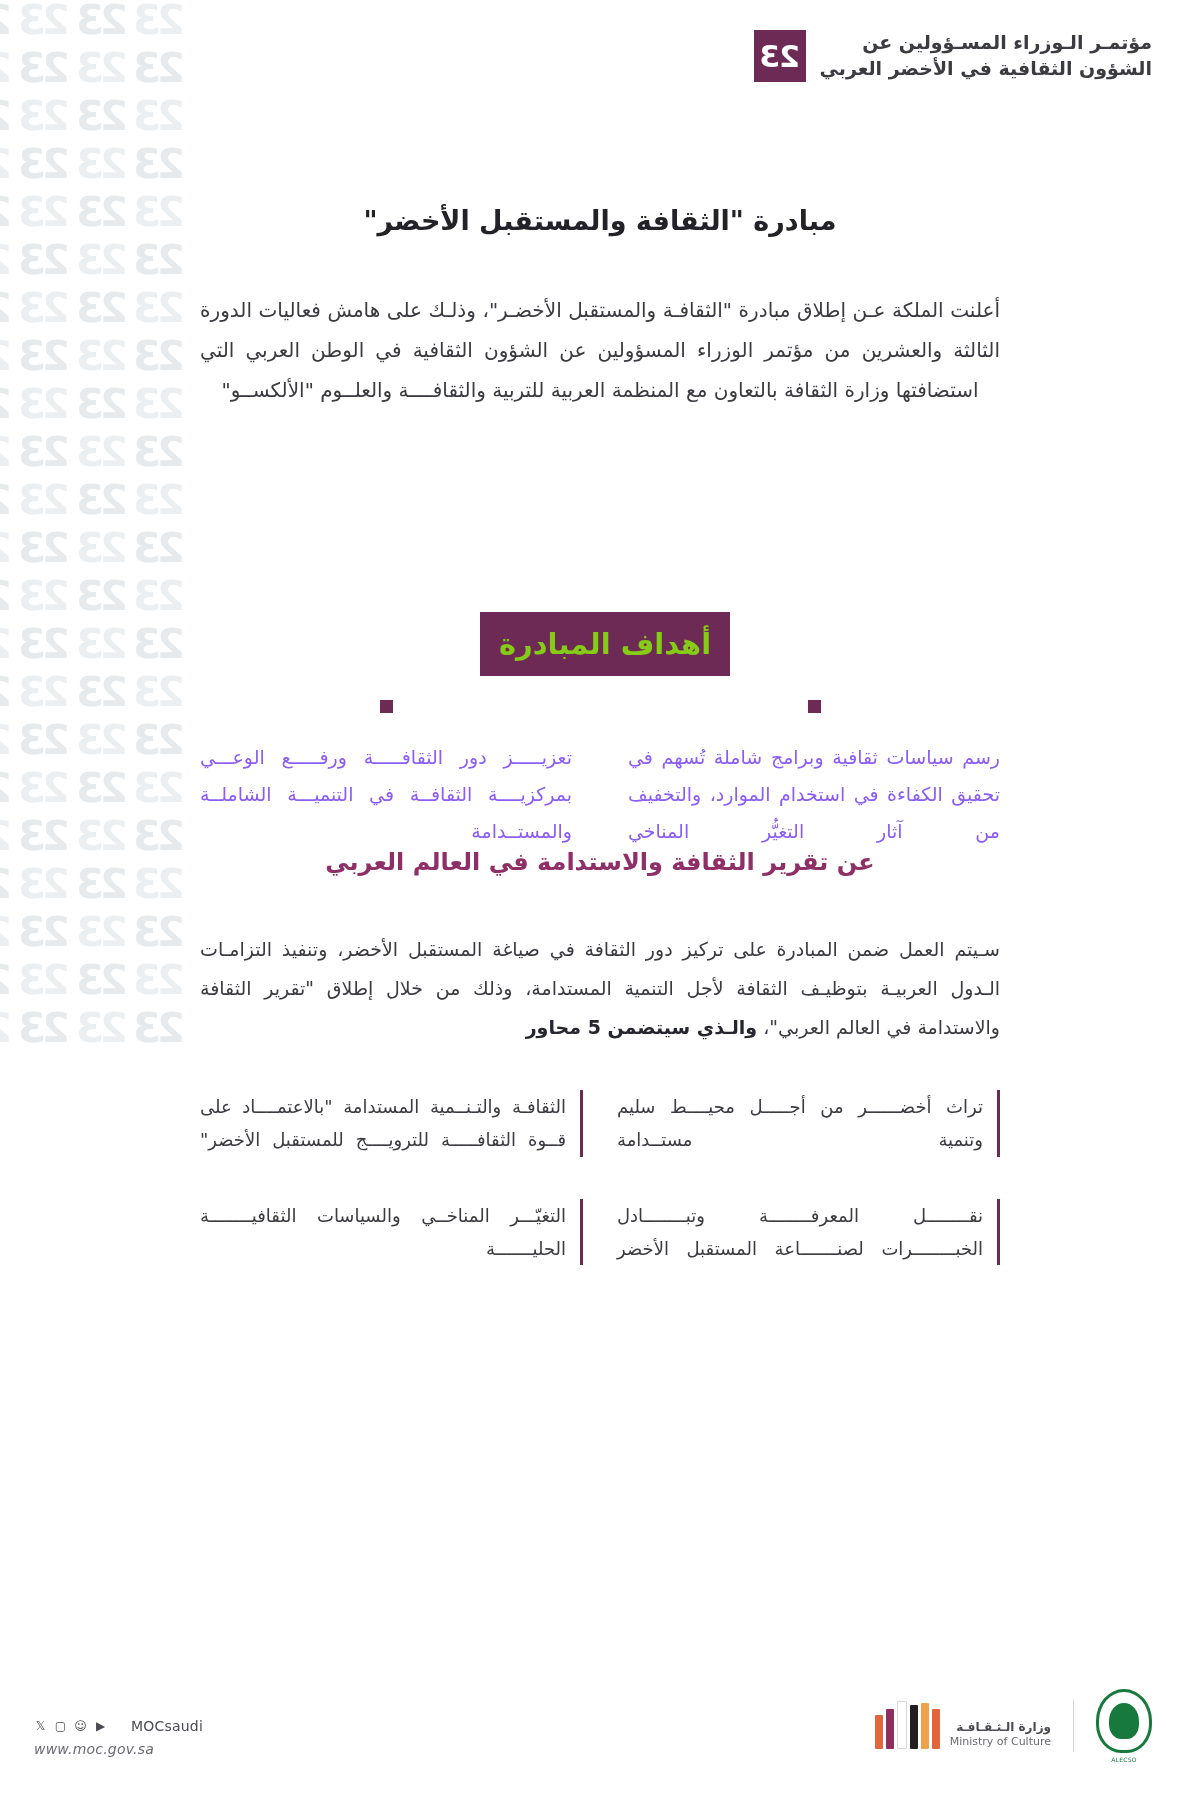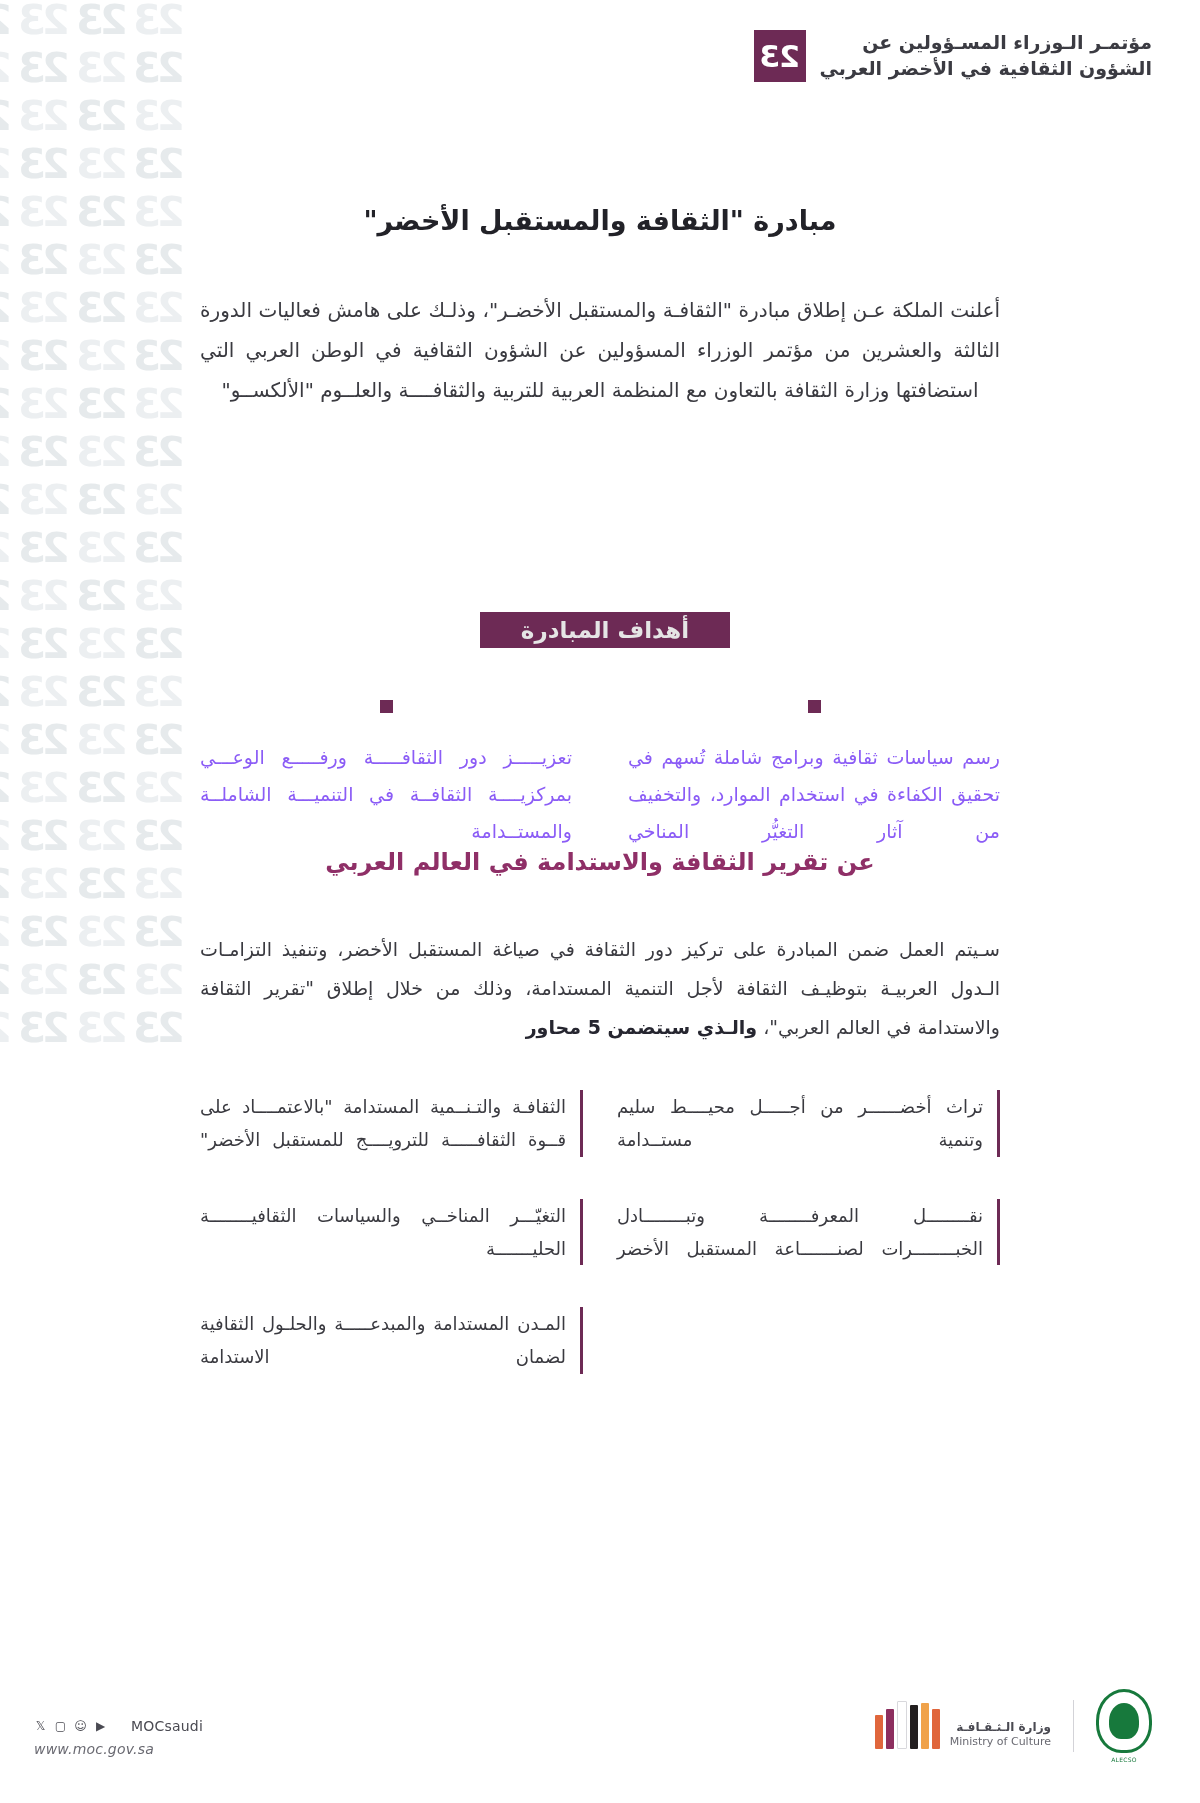--- a/index.html
+++ b/index.html
@@ -112,24 +112,24 @@
     color: #3a3a40;
     z-index: 2;
   }
 
   
   .goals-banner {
     position: absolute;
     top: 612px;
     right: 470px;
     width: 250px;
-    height: 36px;
+    height: 64px;
     background: #6d2a55;
-    color: #e5e5e5;
-    font-size: 23px;
+    color: #84cc16;
+    font-size: 29px;
     font-weight: 700;
     display: flex;
     align-items: center;
     justify-content: center;
     z-index: 2;
   }
 
   
   .goals {
     position: absolute;
@@ -530,24 +530,20 @@
     </div>
     <div class="axes-col">
       <div class="axis-item">
         <div class="axis-rule"></div>
         <div class="axis-text">الثقافـة والتـنــمية المستدامة "بالاعتمــــاد على قــوة الثقافـــــة للترويــــج للمستقبل الأخضر"</div>
       </div>
       <div class="axis-item">
         <div class="axis-rule"></div>
         <div class="axis-text">التغيّـــر المناخــي والسياسات الثقافيــــــــة الحليـــــــة</div>
       </div>
-      <div class="axis-item">
-        <div class="axis-rule"></div>
-        <div class="axis-text">المـدن المستدامة والمبدعـــــة والحلـول الثقافية لضمان الاستدامة</div>
-      </div>
     </div>
   </div>
 
   <div class="footer-left">
     <div class="social-row">
       <span class="social-icon">𝕏</span>
       <span class="social-icon">▢</span>
       <span class="social-icon">☺</span>
       <span class="social-icon">▶</span>
       <span class="social-handle">MOCsaudi</span>

